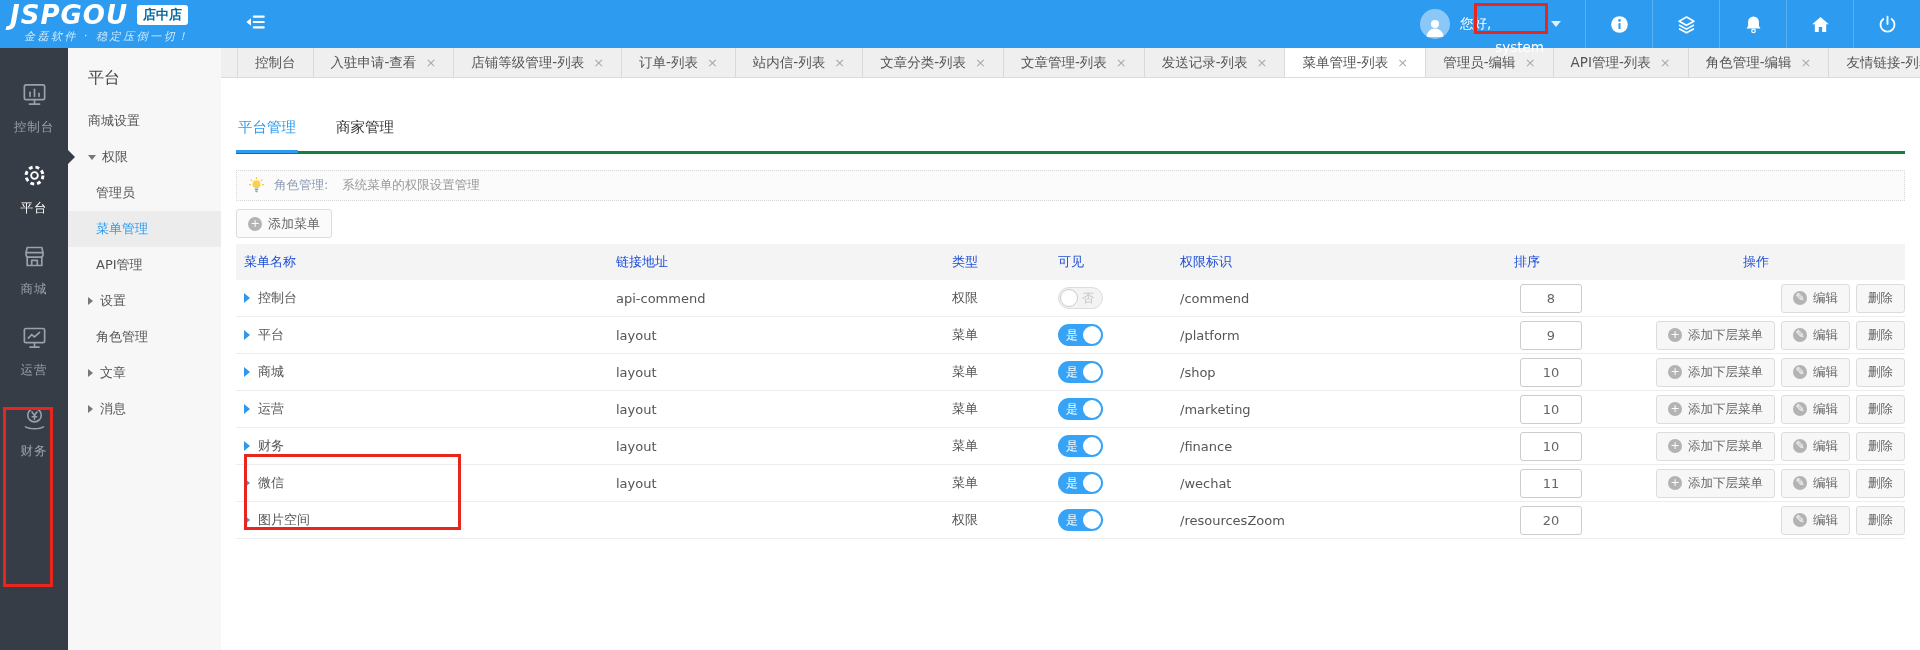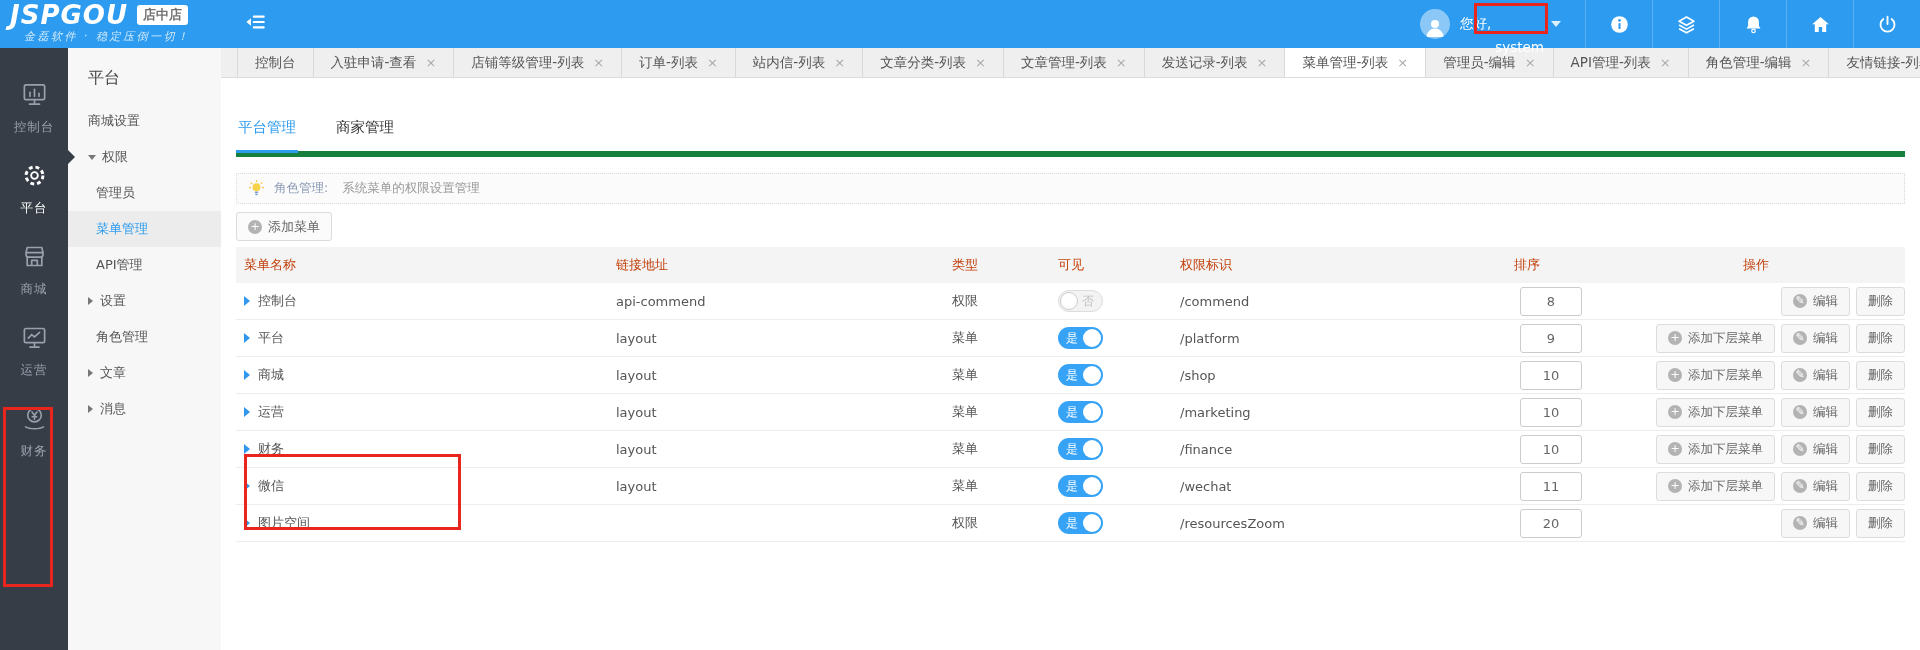--- a/index.html
+++ b/index.html
@@ -5,21 +5,21 @@
   * { margin:0; padding:0; box-sizing:border-box; }
   html,body { width:1920px; height:650px; overflow:hidden; background:#fff;
     font-family:"DejaVu Sans","Liberation Sans",sans-serif; }
   .screen { position:relative; width:1920px; height:650px; overflow:hidden; }
 
   
   .topbar { height:48px; background:#2d9cf0; display:flex; align-items:center; position:relative; z-index:5; }
   .logo-block { width:221px; padding-left:10px; position:relative; height:48px; }
   .logo-line { display:flex; align-items:center; height:30px; }
   .logo-text { color:#fff; font-size:26px; font-weight:800; font-style:italic; letter-spacing:1px; line-height:26px; }
-  .logo-badge { background:#fff; color:#737373; font-size:13px; font-weight:700; border-radius:3px; padding:1px 6px; margin-left:9px; }
+  .logo-badge { background:#fff; color:#0369a1; font-size:13px; font-weight:700; border-radius:3px; padding:1px 6px; margin-left:9px; }
   .tagline { color:rgba(255,255,255,.78); font-size:11px; font-style:italic; letter-spacing:2.5px;
     font-family:"DejaVu Serif","Liberation Serif",serif; margin-top:-1px; padding-left:14px; white-space:nowrap; }
   .collapse-btn { width:26px; height:26px; margin-left:24px; cursor:pointer; }
   .collapse-btn svg { width:22px; height:22px; }
   .topbar-right { margin-left:auto; display:flex; align-items:center; height:48px; }
   .user-area { display:flex; align-items:center; margin-right:24px; }
   .avatar { width:30px; height:30px; border-radius:50%; background:rgba(255,255,255,.45); overflow:hidden; display:flex; align-items:flex-end; justify-content:center; }
   .avatar svg { width:24px; height:24px; }
   .greeting { color:#fff; font-size:13.5px; margin-left:10px; }
   .username { color:#fff; font-size:13.5px; font-weight:400; margin-left:4px;margin-top:46px; }
@@ -53,40 +53,40 @@
   
   .tabbar { height:30px; background:#efefef; display:flex; padding-left:16px; border-bottom:1px solid #dcdcdc; overflow:hidden; }
   .tab { display:flex; align-items:center; padding:0 17px; font-size:13.5px; color:#555; white-space:nowrap;
     border-right:1px solid #d9d9d9; cursor:pointer; }
   .tab:first-child { border-left:1px solid #d9d9d9; }
   .tab.active { background:#fff; }
   .tab-close { color:#aaa; font-size:13px; margin-left:9px; cursor:pointer; }
 
   
   .content { flex:1; background:#fff; padding:0 15px; position:relative; }
-  .subtabs { display:flex; gap:36px; padding-top:40px; border-bottom:6px solid #15803d; }
+  .subtabs { display:flex; gap:36px; padding-top:40px; border-bottom:3px solid #15803d; }
   .subtab { font-size:14.5px; color:#333; padding:0 2px 13px 2px; cursor:pointer; }
   .subtab.active { color:#2d9cf0; border-bottom:3px solid #2d9cf0; margin-bottom:-2px; }
 
   .notice { margin-top:16px; height:31px; background:#fbfbfb; border:1px dotted #d9d9d9;
     display:flex; align-items:center; padding-left:10px; font-size:12.5px; }
   .notice svg { width:19px; height:19px; margin-right:8px; }
   .notice-label { color:#8c9bb5; margin-right:14px; }
   .notice-text { color:#999; }
 
   .btn { display:inline-flex; align-items:center; height:29px; background:#f7f7f7; border:1px solid #dcdcdc;
     border-radius:3px; color:#666; font-size:12.5px; padding:0 11px; cursor:pointer; white-space:nowrap;
     font-family:inherit; }
   .add-btn { margin-top:8px; font-size:13px; background:#fbfbfb; }
   .circle-ic { width:14px; height:14px; border-radius:50%; background:#b3b3b3; color:#fff; font-size:11px;
     line-height:14px; text-align:center; margin-right:6px; flex-shrink:0; display:inline-block; }
 
   
   .table { margin-top:6px; }
-  .thead { display:flex; align-items:center; height:36px; background:#f4f4f4; color:#c2410c; font-size:13px; }
+  .thead { display:flex; align-items:center; height:36px; background:#f4f4f4; color:#1d4ed8; font-size:13px; }
   .trow { display:flex; align-items:center; height:37px; border-bottom:1px solid #ededed; font-size:13px; color:#555; }
   .col-name { width:380px; padding-left:8px; display:flex; align-items:center; }
   .col-url { width:332px; }
   .col-type { width:106px; padding-left:4px; }
   .col-vis { width:120px; padding-left:4px; }
   .col-perm { width:340px; padding-left:6px; }
   .col-sort { width:93px; }
   .col-act { width:298px; display:flex; justify-content:flex-end; gap:6px; align-items:center; }
   .thead .col-act { justify-content:center; }
   .row-tri { width:0; height:0; border-top:5px solid transparent; border-bottom:5px solid transparent;

